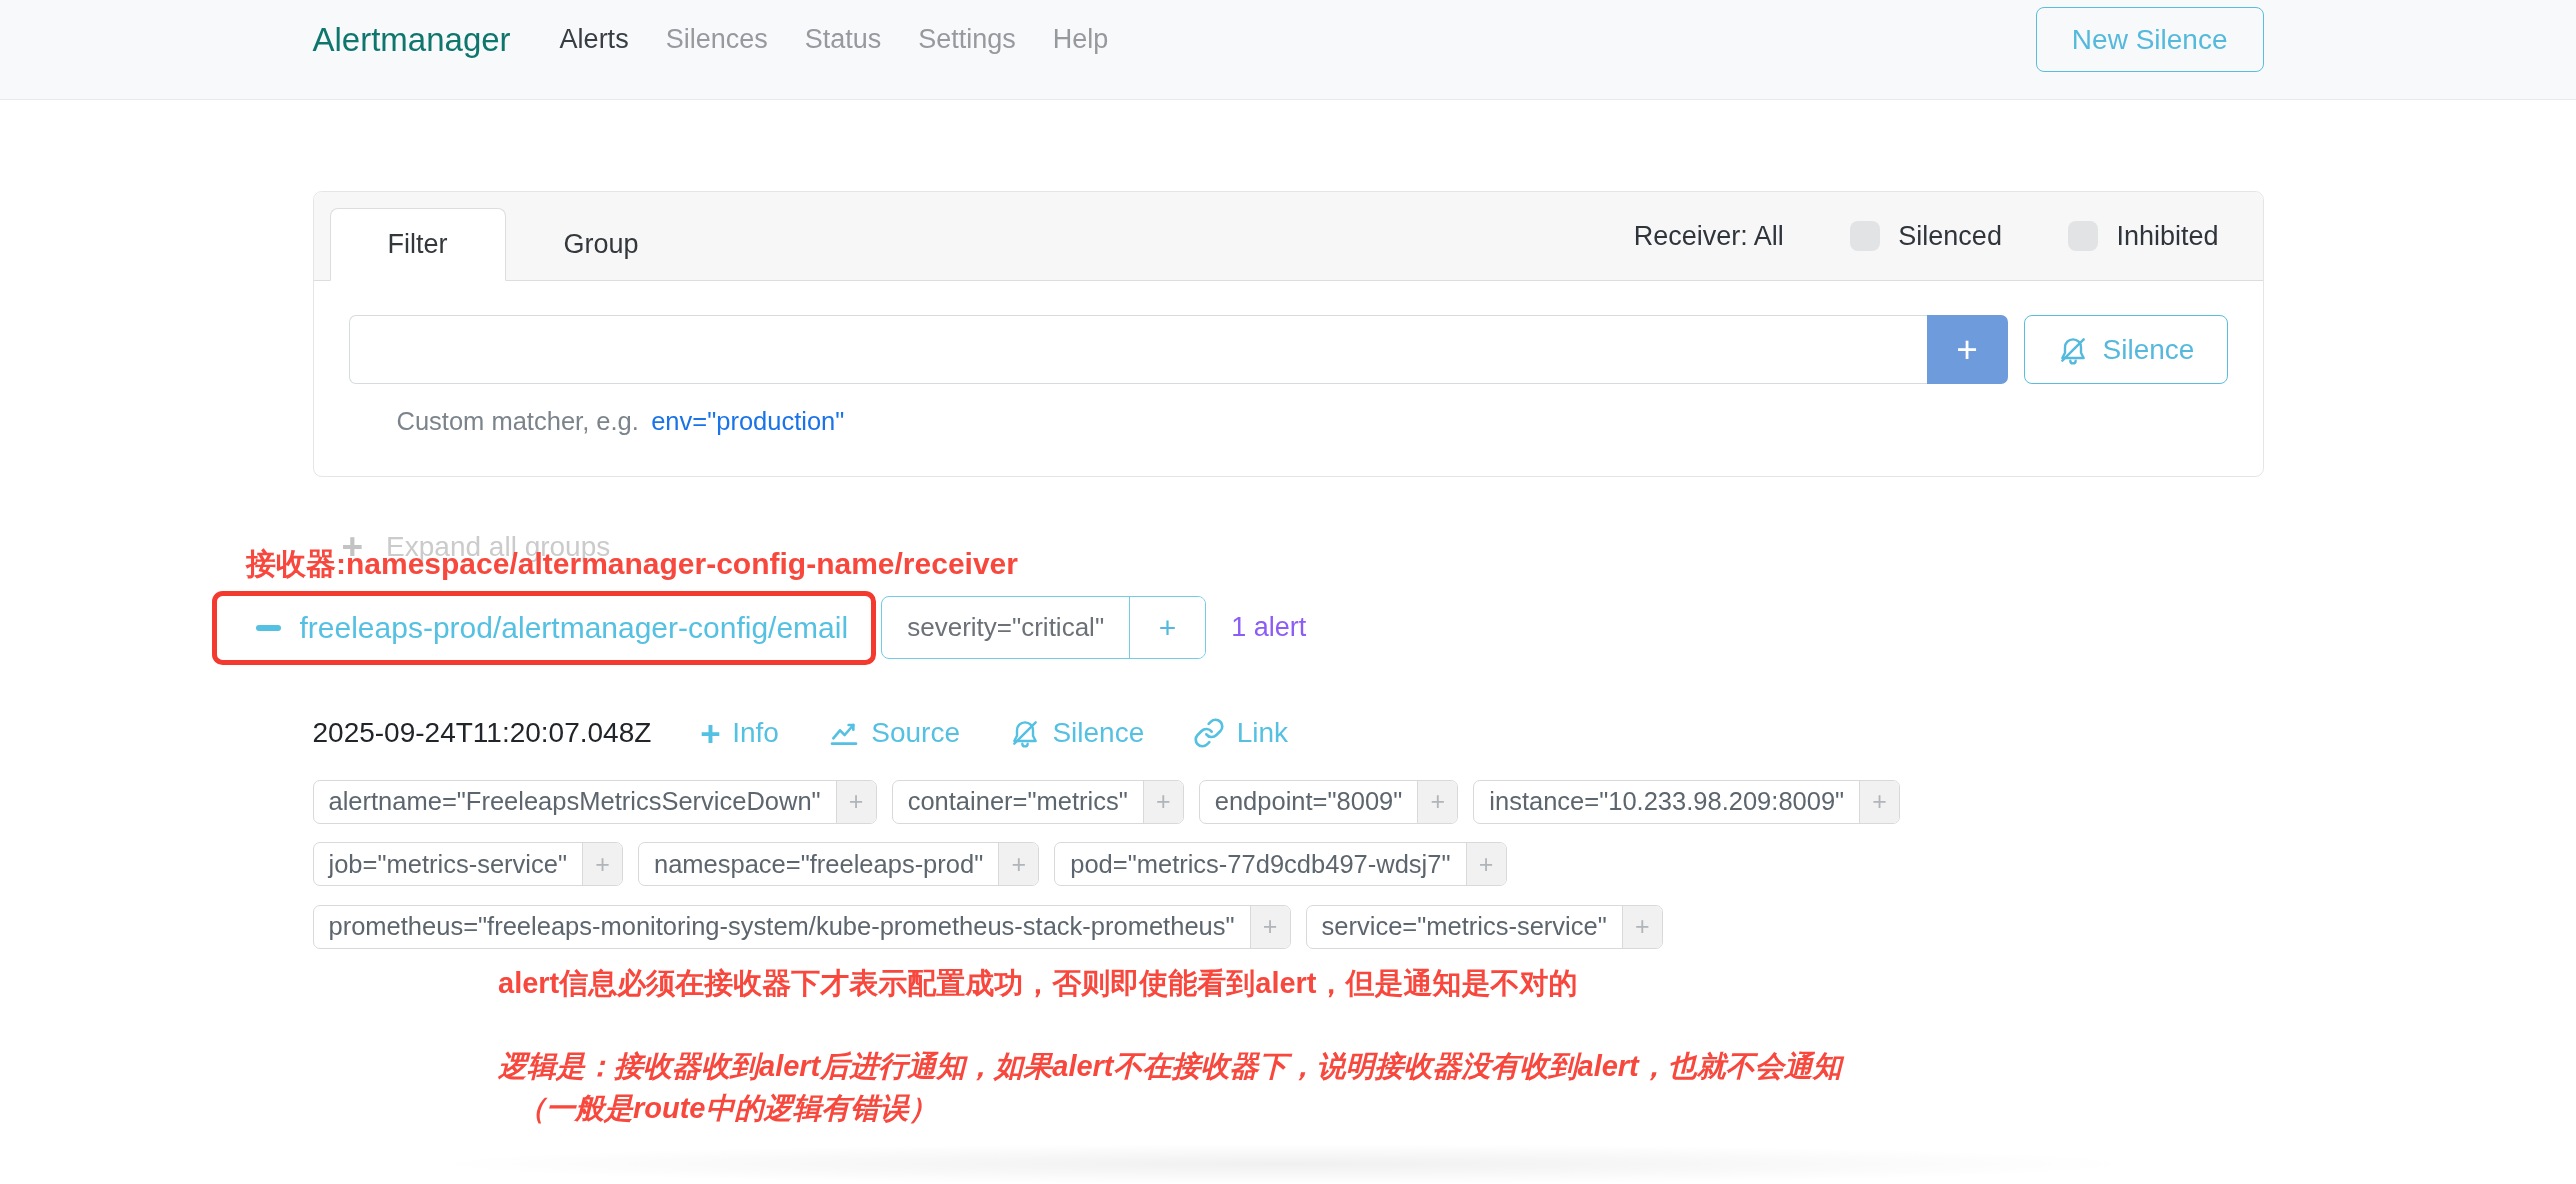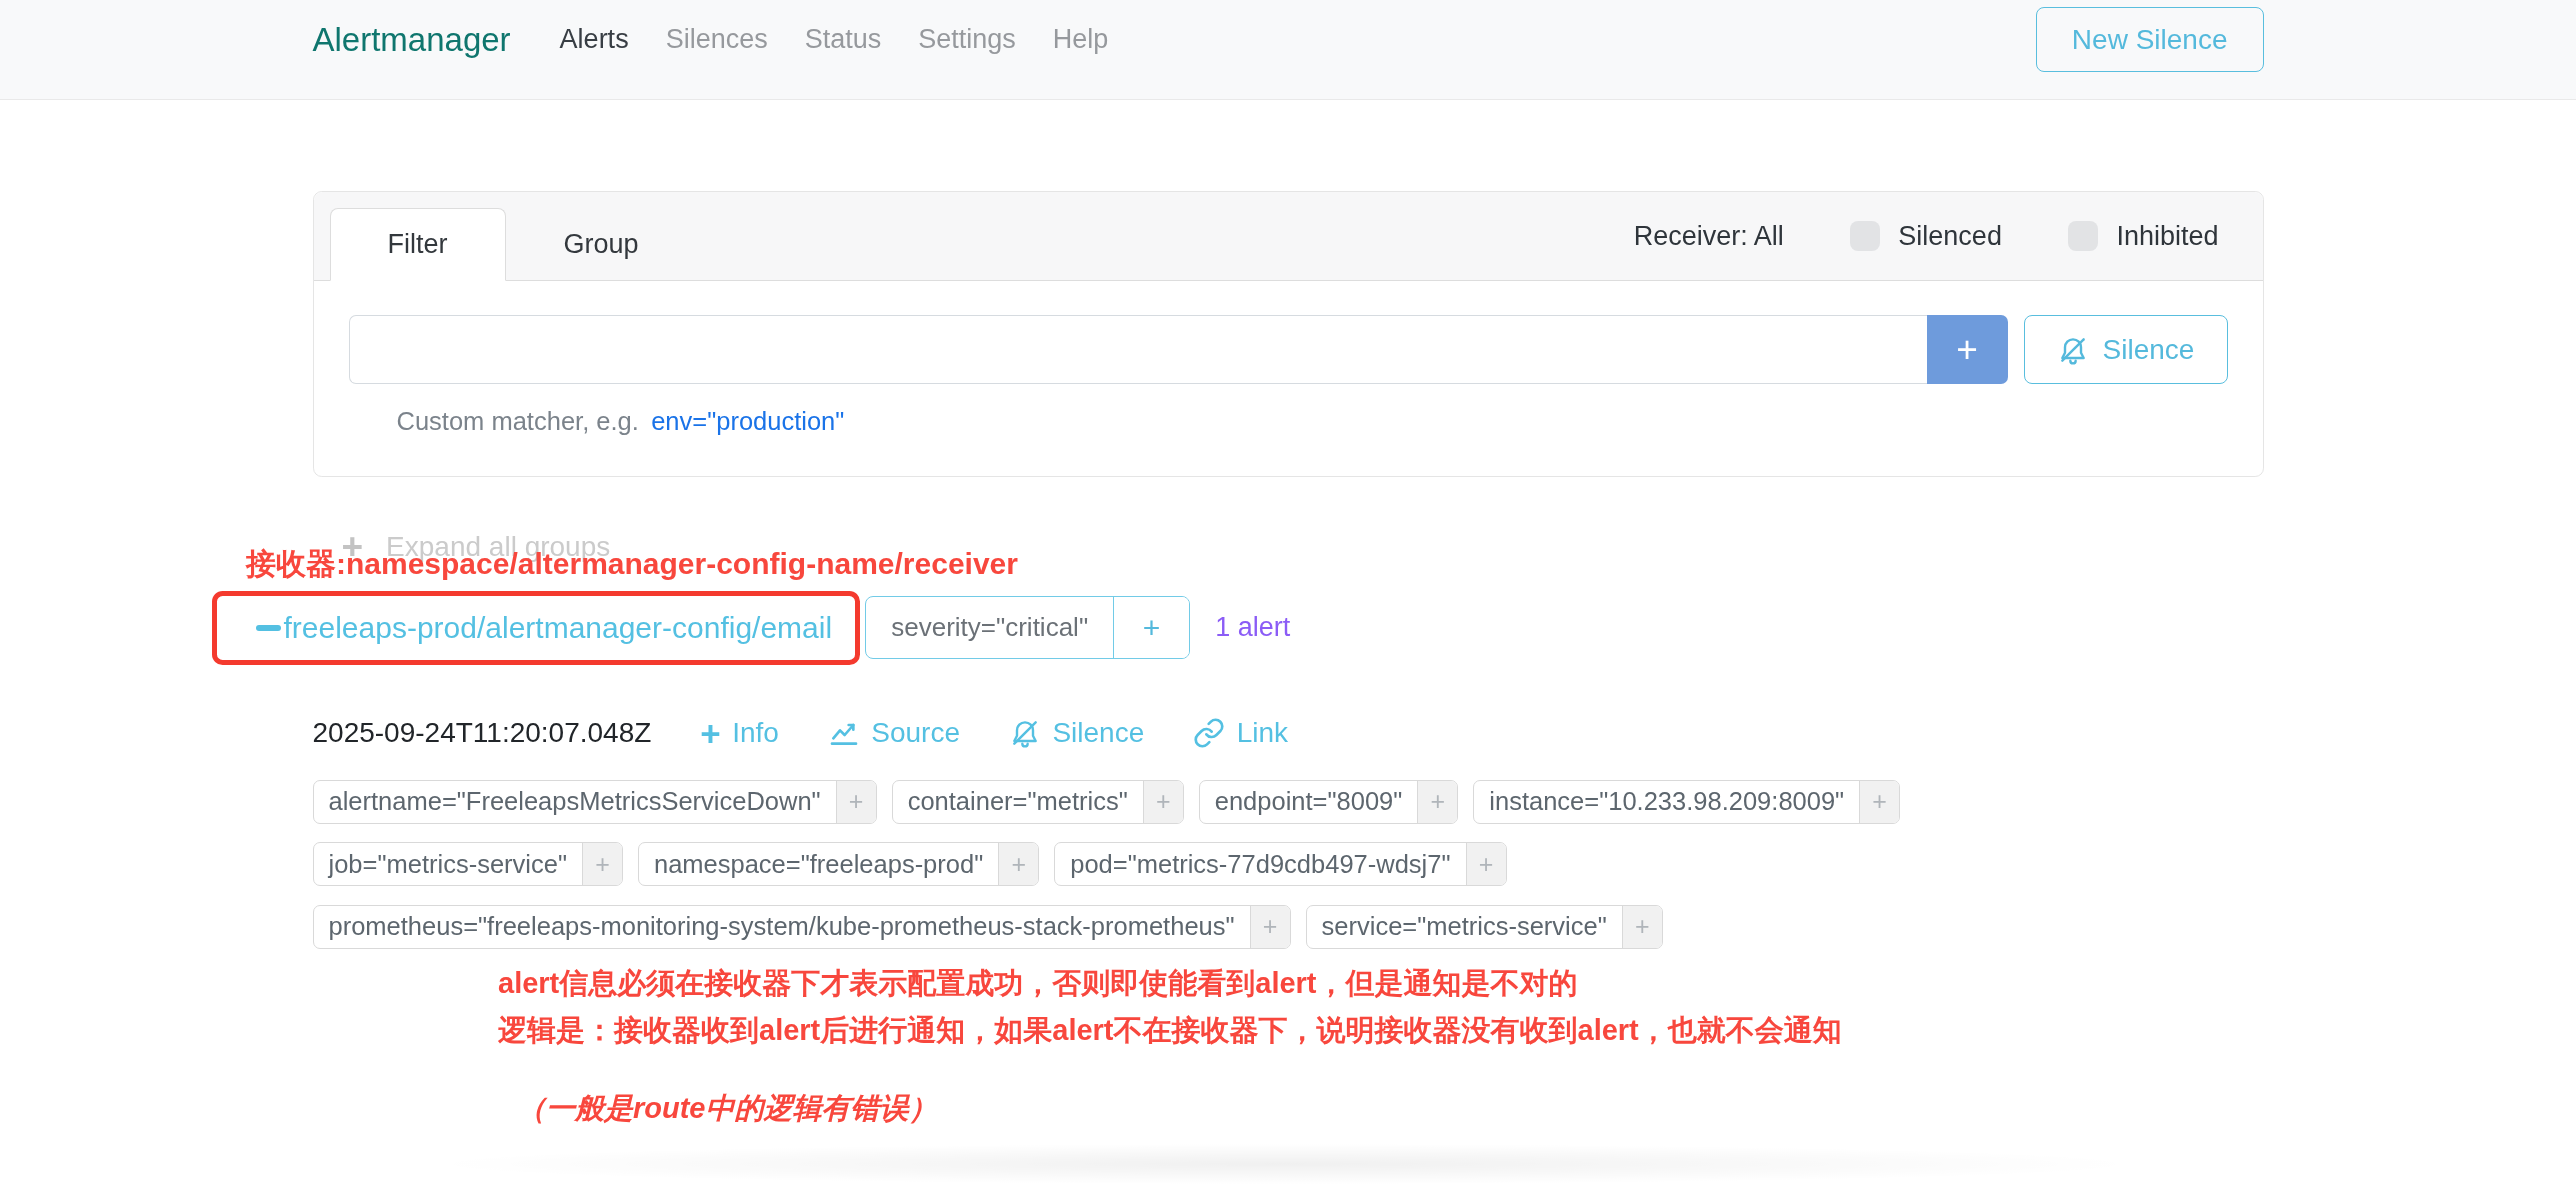--- a/index.html
+++ b/index.html
@@ -113,21 +113,21 @@
   .expand-plus { font-size: 37px; font-weight: bold; color: #c3c3c3; line-height: 1; }
 
   .group-row { margin-top: 26px; margin-left: -101px; display: flex; align-items: center; }
   .red-box {
     border: 5.3px solid #f43a2e; border-radius: 10.6px;
     background: #fff;
     display: flex; align-items: center;
     padding: 5.3px 14px 5.3px 0;
   }
   .receiver-btn {
-    display: flex; align-items: center; gap: 3px;
+    display: flex; align-items: center; gap: 19px;
     height: 53px; padding: 0 8.8px 0 39px;
     background: none; border: none;
     color: #54c0e2; font-size: 30px; font-family: inherit;
     cursor: pointer;
   }
   .dash { width: 25px; height: 6.2px; border-radius: 3.5px; background: #54c0e2; }
   .sev-tag {
     margin-left: 5.3px; height: 63px;
     border: 1.8px solid #72cbe7; border-radius: 8px;
     background: #fff;
@@ -164,21 +164,21 @@
   .pill-plus {
     width: 40px; border: none; border-left: 0.9px solid #d9d9d9;
     background: #f1f1f1; color: #b0b5ba;
     font-size: 25px; font-family: inherit; cursor: pointer;
   }
 
   
   .ann { position: absolute; color: #f8473d; font-weight: 600; white-space: nowrap; }
   .ann1 { left: 246px; top: 544px; font-size: 30px; }
   .ann2 { left: 498px; top: 964px; font-size: 29px; }
-  .ann3 { left: 498px; top: 1011px; font-size: 29px; }
+  .ann3 { left: 498px; top: 1047px; font-size: 29px; font-style: italic; }
   .ann4 { left: 517px; top: 1089px; font-size: 29px; font-style: italic; }
 
   .bottom-fade {
     position: absolute; left: 440px; top: 1144px;
     width: 1689px; height: 40px;
     background: radial-gradient(ellipse at center, rgba(0,0,0,0.06), rgba(0,0,0,0) 72%);
   }
 </style>
 </head>
 <body>

